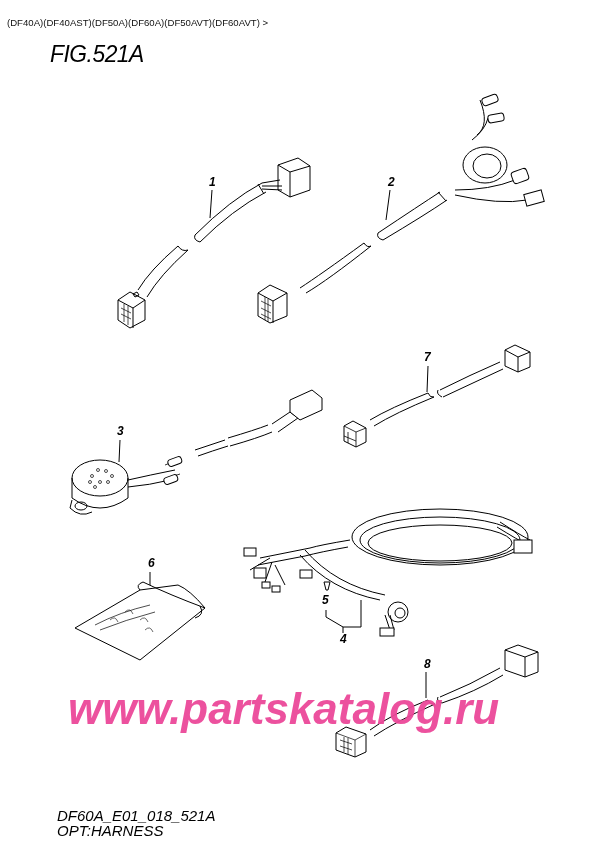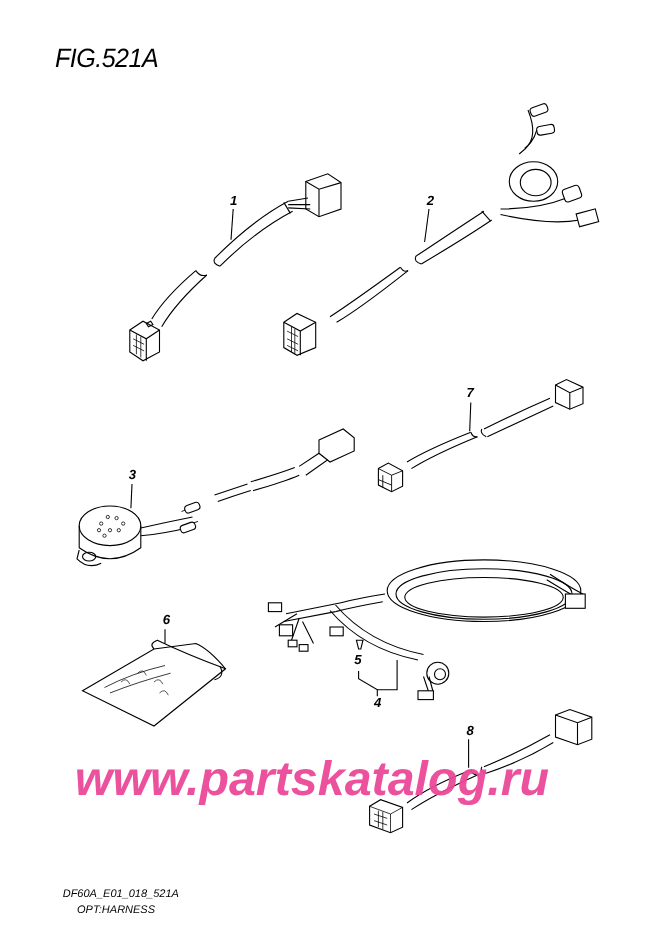--- a/index.html
+++ b/index.html
@@ -2,28 +2,29 @@
 <html><head>
 <meta charset="utf-8">
 <style>
   html, body { margin: 0; padding: 0; background: #ffffff; }
   body { width: 600px; height: 848px; position: relative; overflow: hidden; font-family: "Liberation Sans", sans-serif; color: #000; }
   .breadcrumb { position: absolute; left: 7px; top: 13px; width: 590px; font-size: 9.6px; line-height: 19px; color: #111; }
   .breadcrumb span { white-space: nowrap; }
   .fig-title { position: absolute; left: 50px; top: 40px; font-size: 24px; font-style: italic; letter-spacing: -0.5px; transform: scaleX(0.95); transform-origin: left; }
   .diagram { position: absolute; left: 0; top: 0; width: 600px; height: 848px; }
   .callout { font-family: "Liberation Sans", sans-serif; font-style: italic; font-size: 12px; font-weight: bold; }
-  .footer-code { position: absolute; left: 57px; top: 807px; font-size: 10px; font-style: italic; }
-  .footer-name { position: absolute; left: 70px; top: 822px; font-size: 10px; font-style: italic; }
+  .footer-code { position: absolute; left: 57px; top: 807px; font-size: 15px; font-style: italic; }
+  .footer-name { position: absolute; left: 57px; top: 822px; font-size: 15px; font-style: italic; }
   .watermark { position: absolute; left: 68px; top: 684px; font-size: 44px; font-weight: bold; font-style: italic; color: #ec4899; letter-spacing: 0px; white-space: nowrap; opacity: 0.95; }
 </style>
 </head>
 <body>
 
 <div class="breadcrumb">
+  <div><span>(DF40A)(DF40AST)(DF50A)(DF60A)(DF50AVT)(DF60AVT) &gt;</span></div>
 </div>
 
 <div class="fig-title">FIG.521A</div>
 
 <svg class="diagram" viewBox="0 0 600 848" xmlns="http://www.w3.org/2000/svg" fill="none" stroke="#000" stroke-width="1">
 
   <g>
 
     <path d="M278 165 L298 158 L310 166 L310 190 L290 197 L278 190 Z" fill="#fff"></path>
     <path d="M278 165 L290 172 L310 166 M290 172 L290 197"></path>

